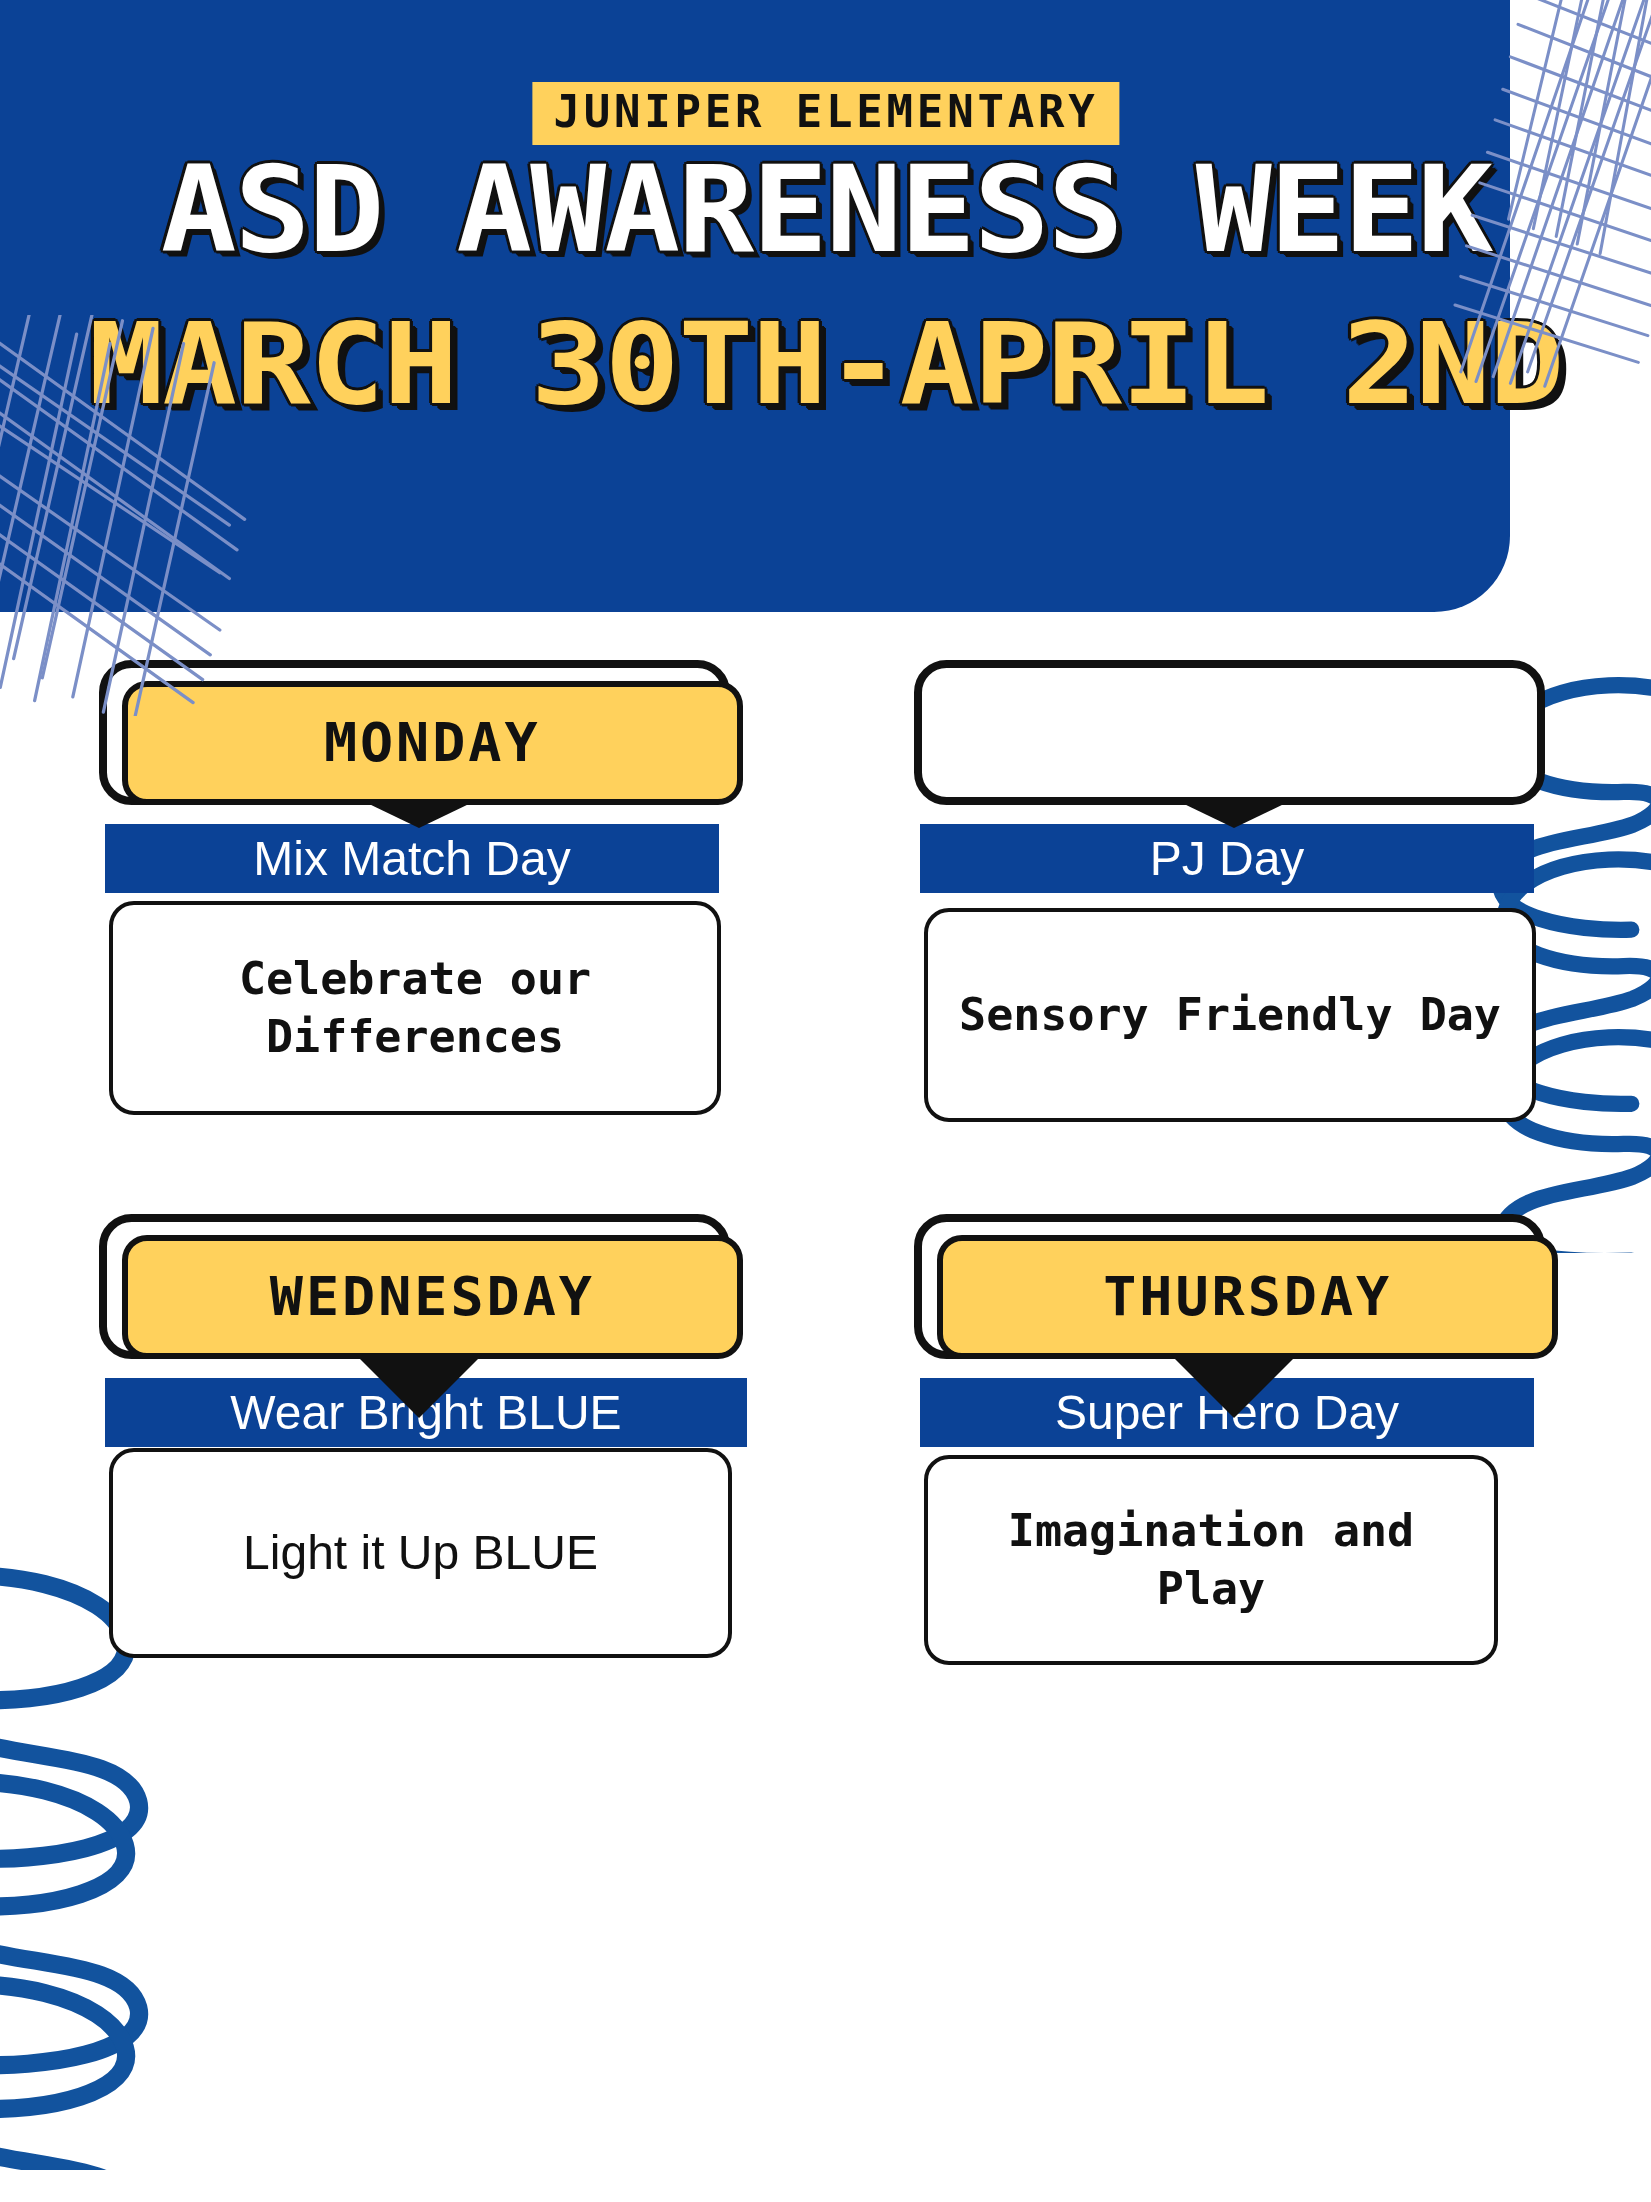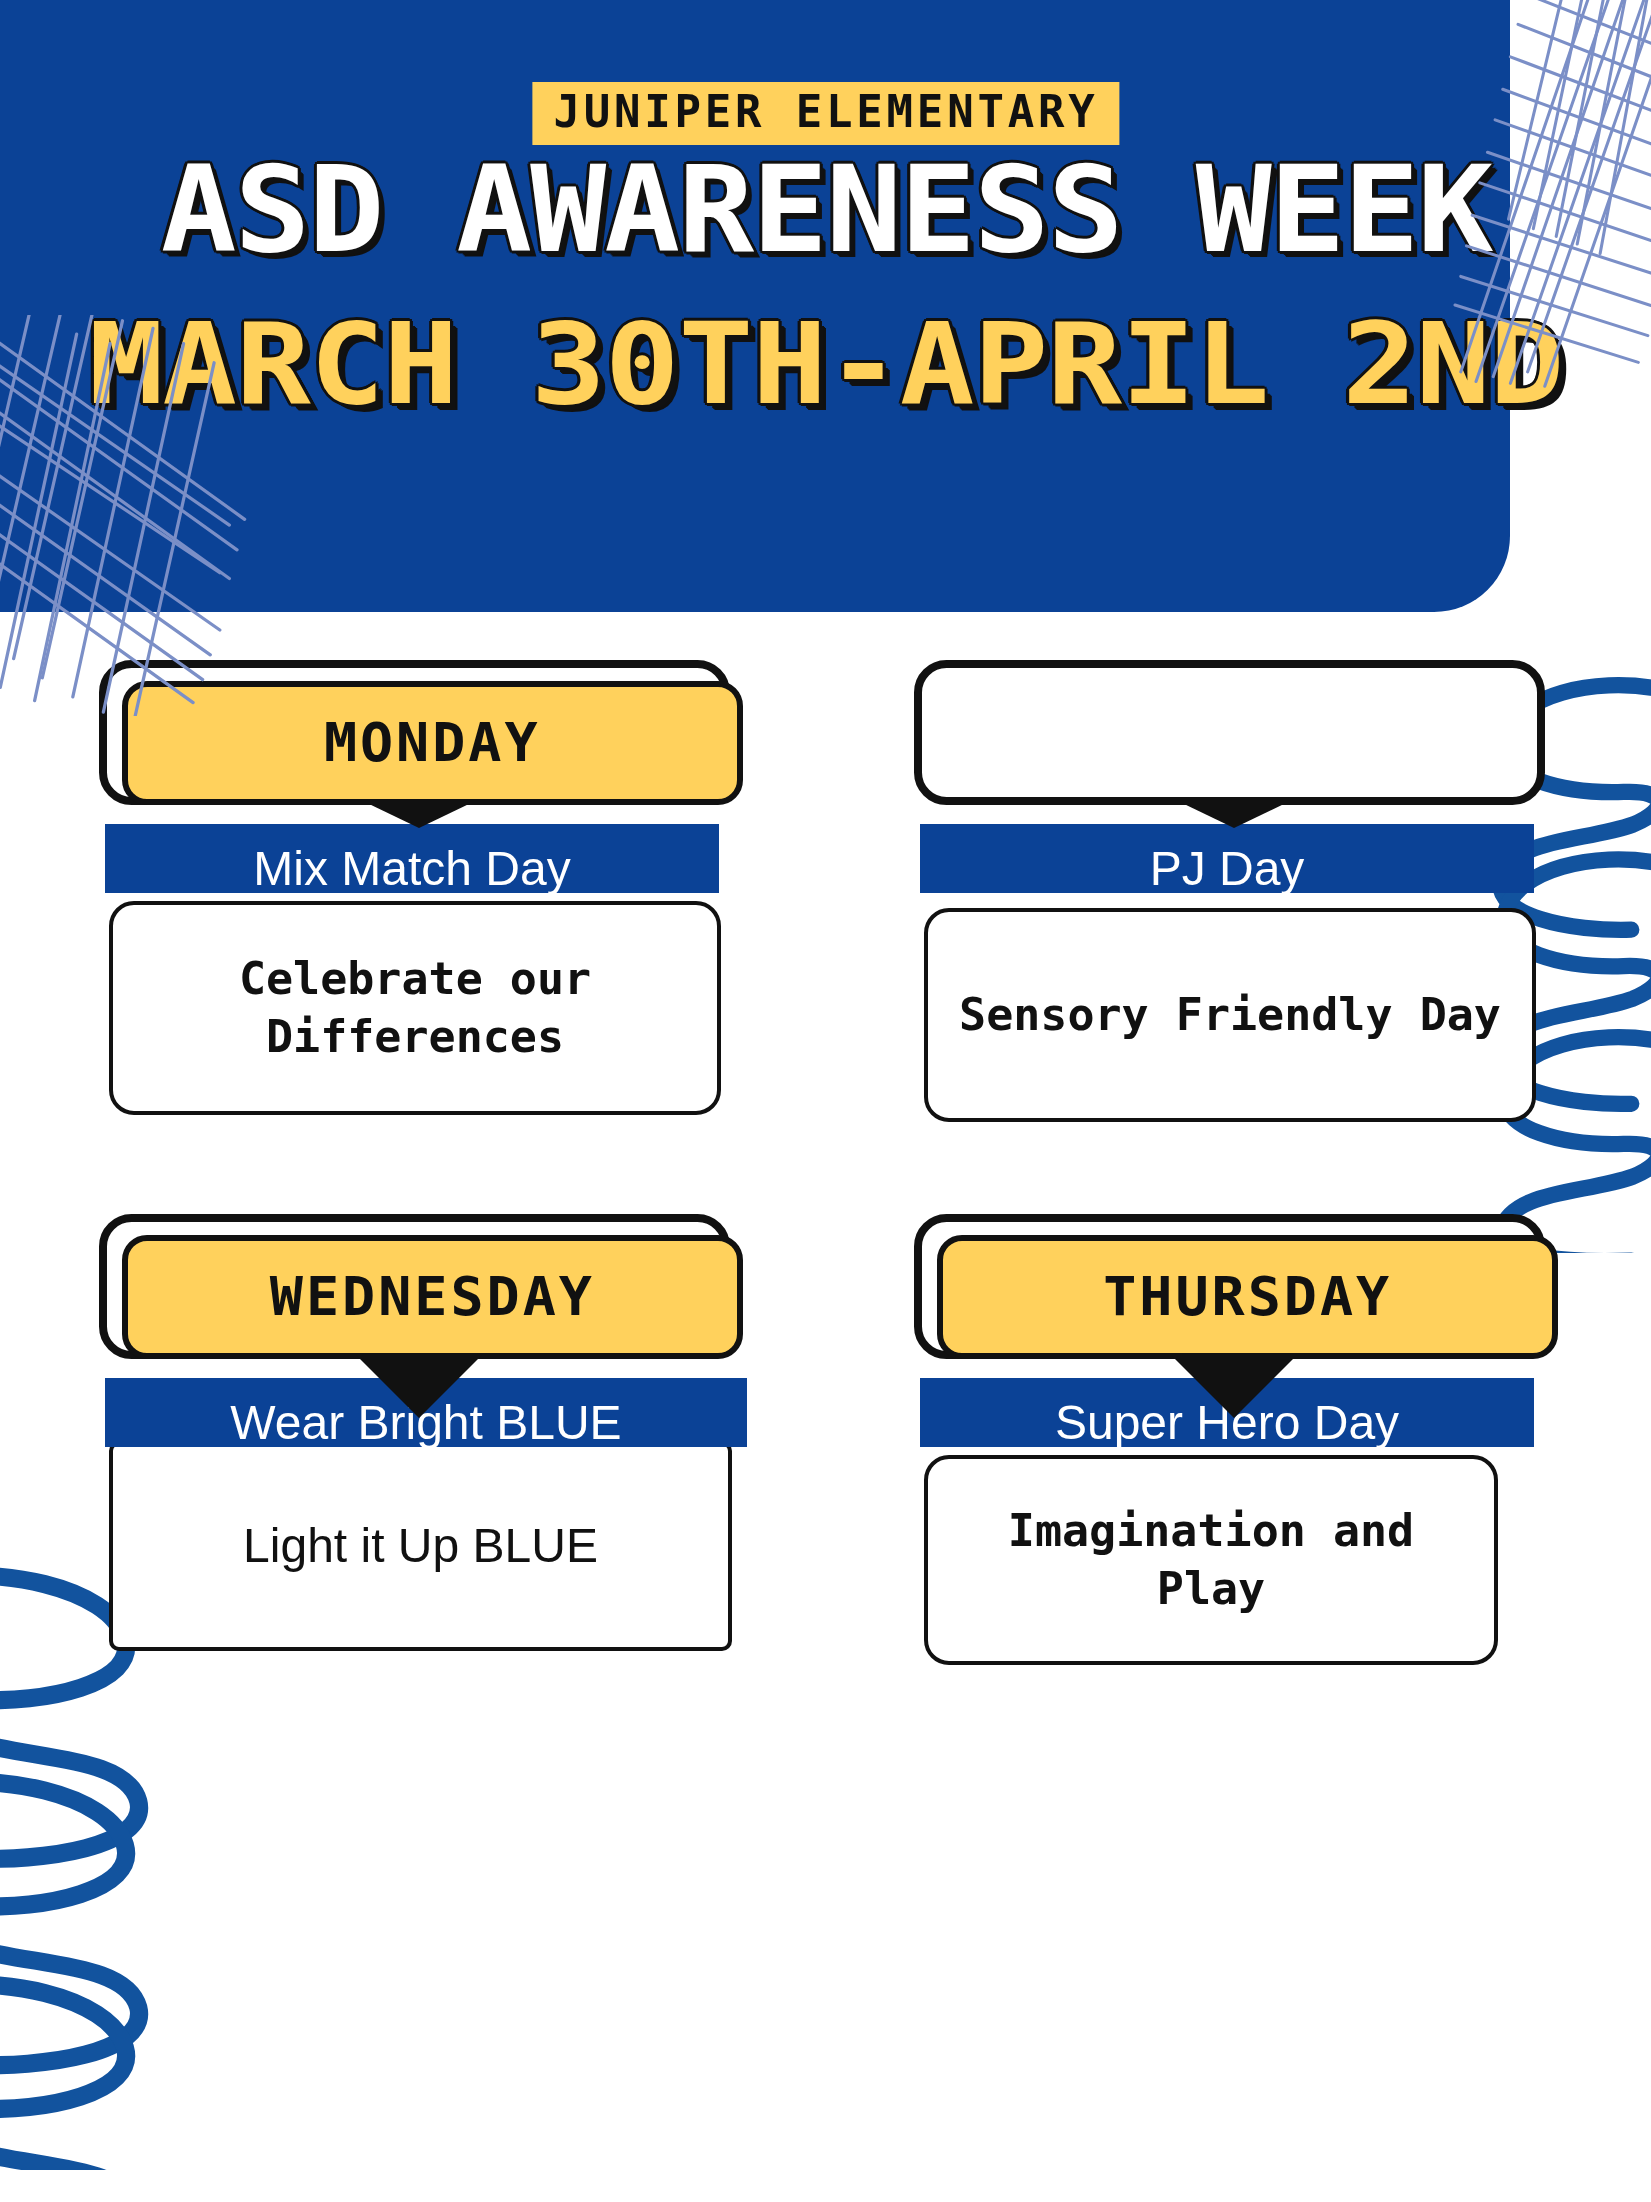--- a/index.html
+++ b/index.html
@@ -102,21 +102,21 @@
     z-index:6;
   }
   .notch.small {
     border-left-width:52px; border-right-width:52px; border-top-width:25px;
     top:143px;
   }
 
   .strip {
     position:absolute; left:21px; top:164px; width:614px; height:69px;
     background:#0b4296;
-    display:flex; align-items:flex-end; justify-content:center;
+    display:flex; align-items:center; justify-content:center;
     z-index:5;
   }
   .strip span {
     color:#ffffff; font-size:48px; font-weight:400; line-height:1;
     font-family:"Liberation Sans", sans-serif;
     white-space:nowrap;
   }
 
   .desc {
     position:absolute; left:25px; top:241px; width:612px; min-height:210px;
@@ -264,21 +264,21 @@
         <div class="pill-wrap">
           <div class="pill-frame"></div>
           <div class="pill">
             <span>WEDNESDAY</span>
           </div>
           <div class="notch"></div>
         </div>
         <div class="strip" style="width:642px;">
           <span>Wear Bright BLUE</span>
         </div>
-        <div class="desc light" style="top:227px;height:191px;width:623px;border-radius:10px;">
+        <div class="desc light" style="top:234px;height:191px;width:623px;">
           <span>Light it Up BLUE</span>
         </div>
       </div>
 
       <div class="card card-col-r">
         <div class="pill-wrap">
           <div class="pill-frame"></div>
           <div class="pill">
             <span>THURSDAY</span>
           </div>

